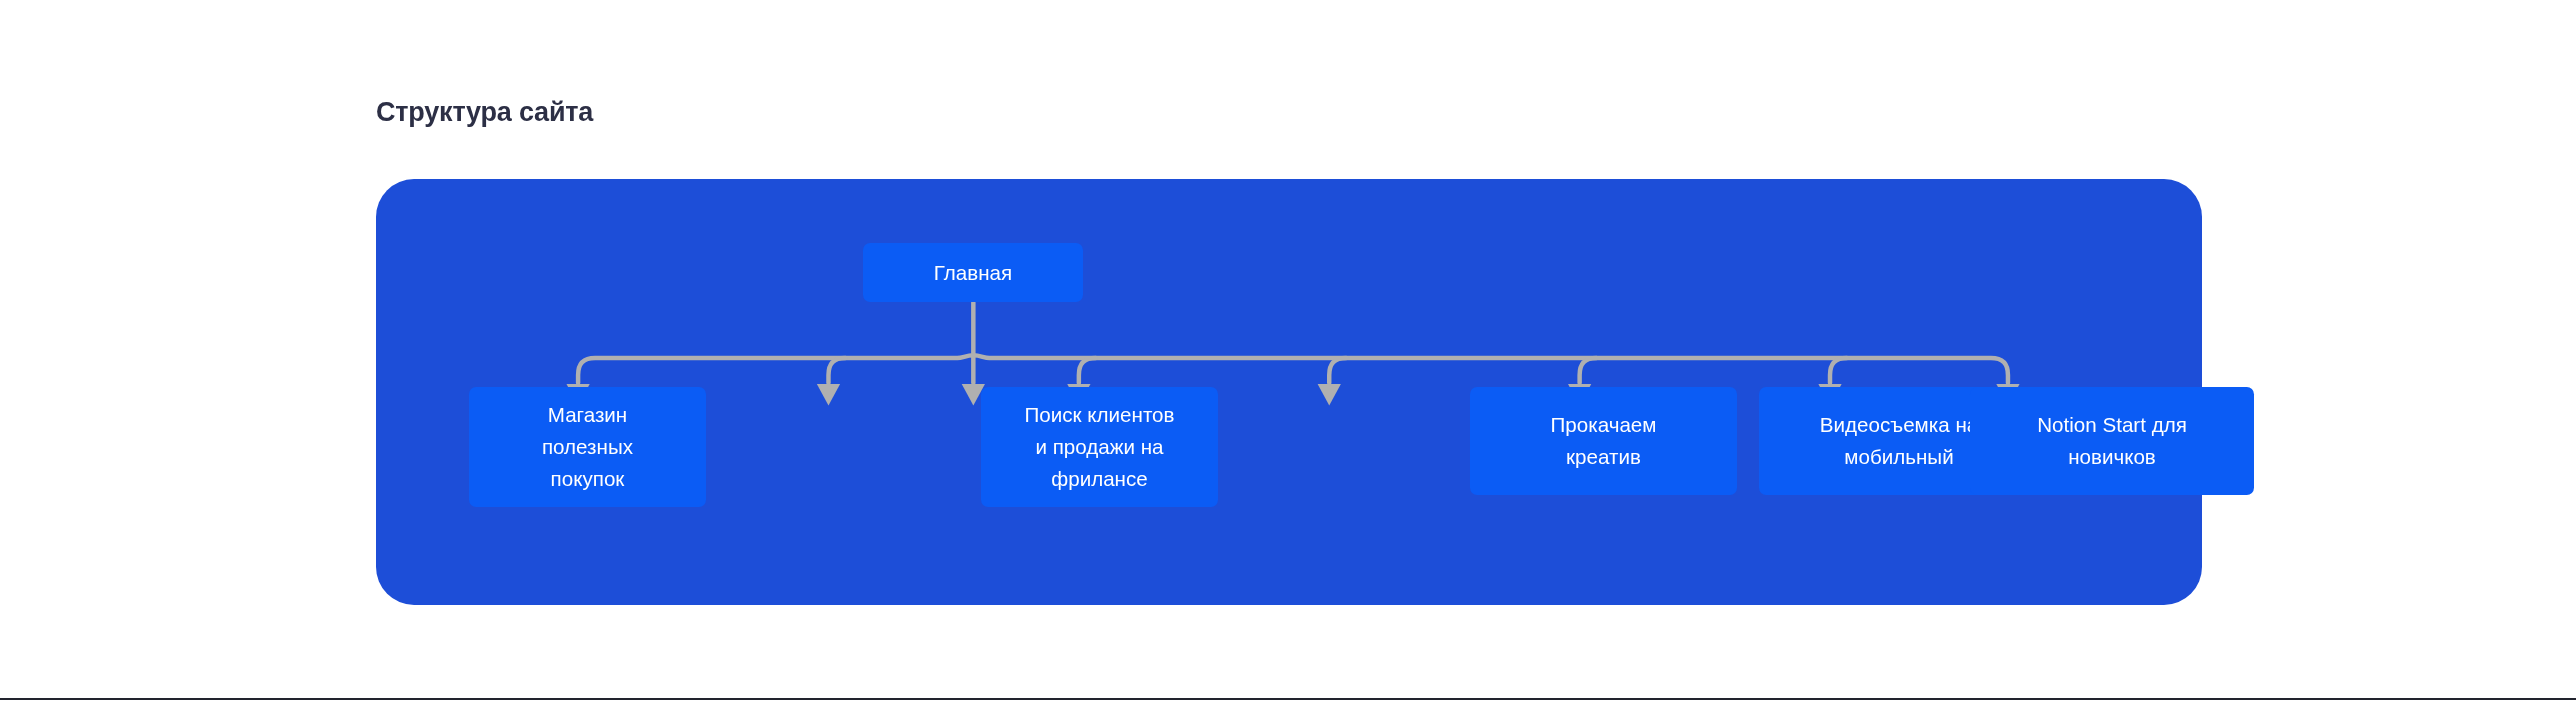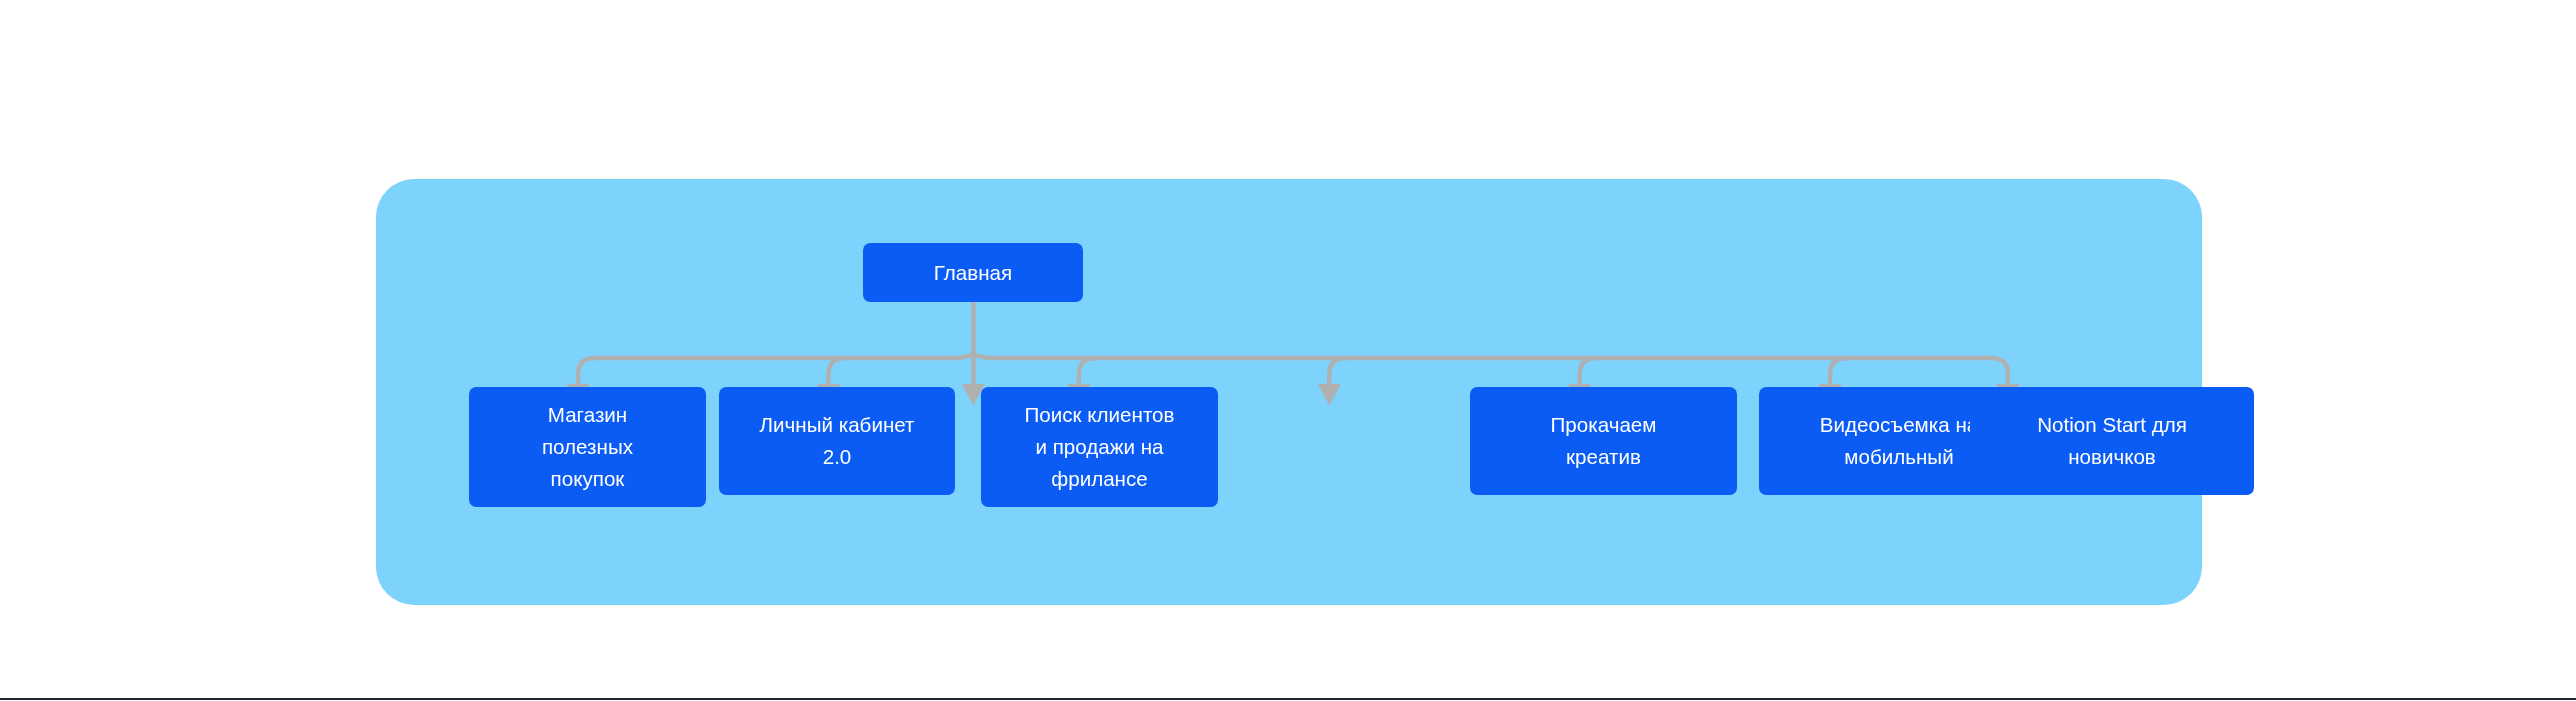--- a/index.html
+++ b/index.html
@@ -33,21 +33,21 @@
     white-space: nowrap;
   }
 
   
   .panel {
     position: absolute;
     left: 376px;
     top: 179px;
     width: 1826px;
     height: 426px;
-    background: #7dd3fc;
+    background: #1d4ed8;
     border-radius: 38px;
   }
 
   
   .connectors {
     position: absolute;
     left: 0;
     top: 0;
     width: 1826px;
     height: 426px;
@@ -99,20 +99,21 @@
     width: 2576px;
     height: 1.8px;
     background: #22242e;
   }
 </style>
 </head>
 <body>
 
 <div id="root">
 
+  <h1 class="page-title">Структура сайта</h1>
 
   <div class="panel">
 
     <svg class="connectors" viewBox="0 0 2042 476" xmlns="http://www.w3.org/2000/svg">
       <g fill="none" stroke="#b0b0b0" stroke-width="5" stroke-linecap="round" stroke-linejoin="round">
 
         <path d="M668,138 L668,197"></path>
 
         <path d="M668,197 C660,197 656,200 650,200 L245,200
                  C232,200 226,206 226,219 L226,228"></path>
@@ -144,22 +145,20 @@
         <path d="M1825,253 l-13,-24 l26,0 Z"></path>
       </g>
     </svg>
 
     <div class="node node-root">Главная</div>
 
     <div class="node node-child child-tall c0">Магазин
 полезных
 покупок</div>
 
-    <div class="node node-child child-short c1">Личный кабинет
-2.0</div>
 
     <div class="node node-child child-tall c2">Поиск клиентов
 и продажи на
 фрилансе</div>
 
 
     <div class="node node-child child-short c4">Прокачаем
 креатив</div>
 
     <div class="node node-child child-short c5">Видеосъемка на

